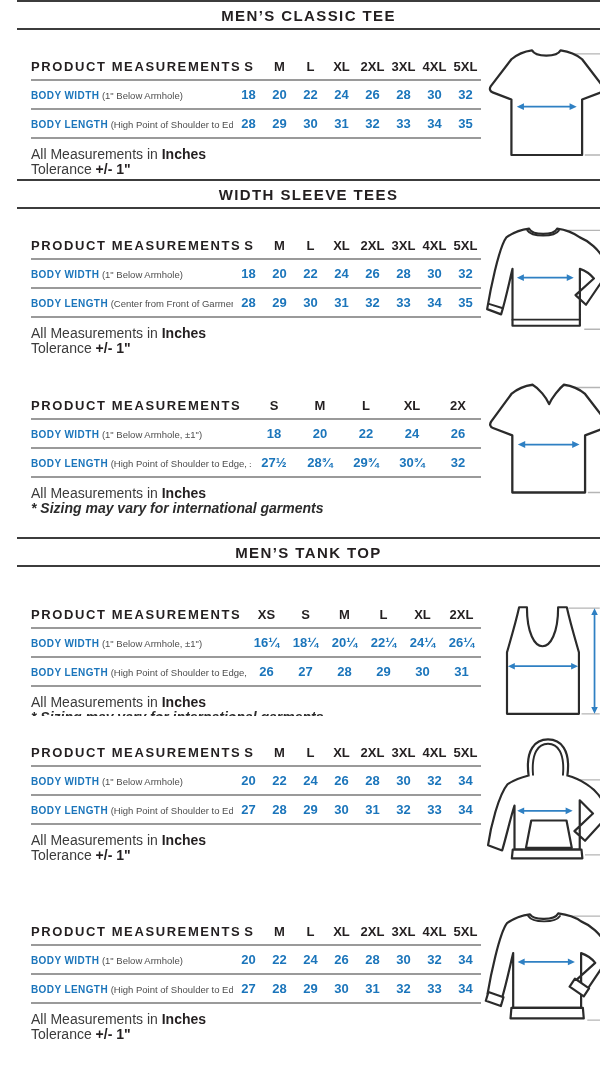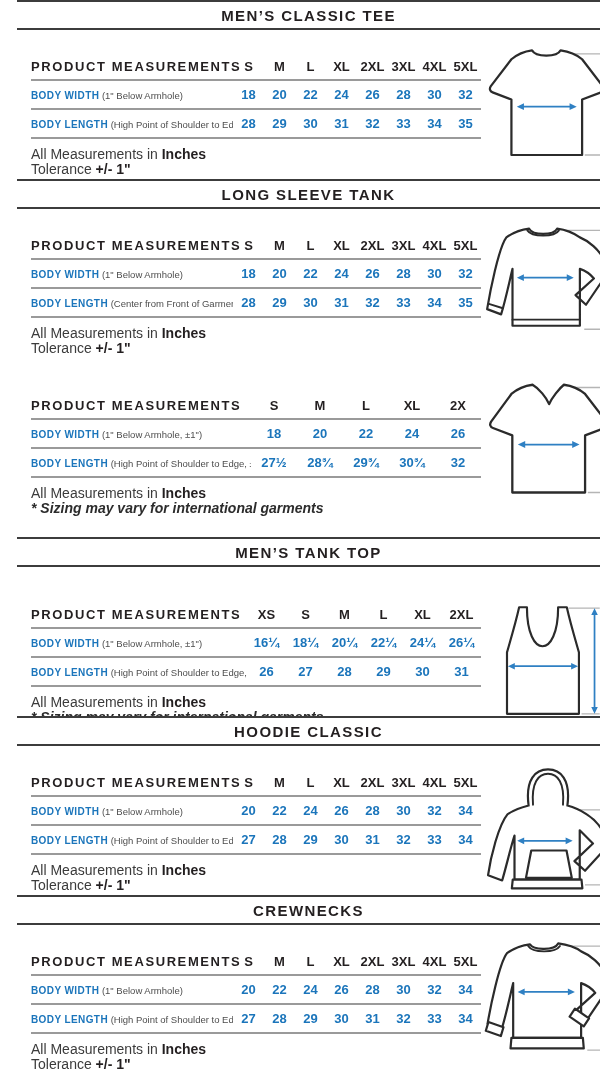--- a/index.html
+++ b/index.html
@@ -170,21 +170,21 @@
       <div class="figure">
         <svg xmlns="http://www.w3.org/2000/svg" viewBox="0 0 152 134" width="136" height="120">
             <use href="#sym-classic-tee"></use>
           </svg>
       </div>
     </div>
   </section>
 
   <section class="size-section">
     <header class="title-band">
-      <h2 class="section-title">LONG SLEEVE TANK</h2>
+      <h2 class="section-title">WIDTH SLEEVE TEES</h2>
     </header>
     <div class="content">
       <div class="left">
         <table class="meas-table">
           <thead>
             <tr>
               <th class="header-label">PRODUCT MEASUREMENTS</th>
             <th class="size" style="width: 31px;">S</th>
                 <th class="size" style="width: 31px;">M</th>
                 <th class="size" style="width: 31px;">L</th>
@@ -326,23 +326,20 @@
       </div>
       <div class="figure">
         <svg xmlns="http://www.w3.org/2000/svg" viewBox="0 0 150 140" width="130" height="148">
             <use href="#sym-tank-top"></use>
           </svg>
       </div>
     </div>
   </section>
 
   <section class="size-section">
-    <header class="title-band">
-      <h2 class="section-title">HOODIE CLASSIC</h2>
-    </header>
     <div class="content">
       <div class="left">
         <table class="meas-table">
           <thead>
             <tr>
               <th class="header-label">PRODUCT MEASUREMENTS</th>
             <th class="size" style="width: 31px;">S</th>
                 <th class="size" style="width: 31px;">M</th>
                 <th class="size" style="width: 31px;">L</th>
                 <th class="size" style="width: 31px;">XL</th>
@@ -385,23 +382,20 @@
       </div>
       <div class="figure">
         <svg xmlns="http://www.w3.org/2000/svg" viewBox="0 0 152 148" width="134" height="144">
             <use href="#sym-hoodie"></use>
           </svg>
       </div>
     </div>
   </section>
 
   <section class="size-section">
-    <header class="title-band">
-      <h2 class="section-title">CREWNECKS</h2>
-    </header>
     <div class="content">
       <div class="left">
         <table class="meas-table">
           <thead>
             <tr>
               <th class="header-label">PRODUCT MEASUREMENTS</th>
             <th class="size" style="width: 31px;">S</th>
                 <th class="size" style="width: 31px;">M</th>
                 <th class="size" style="width: 31px;">L</th>
                 <th class="size" style="width: 31px;">XL</th>

